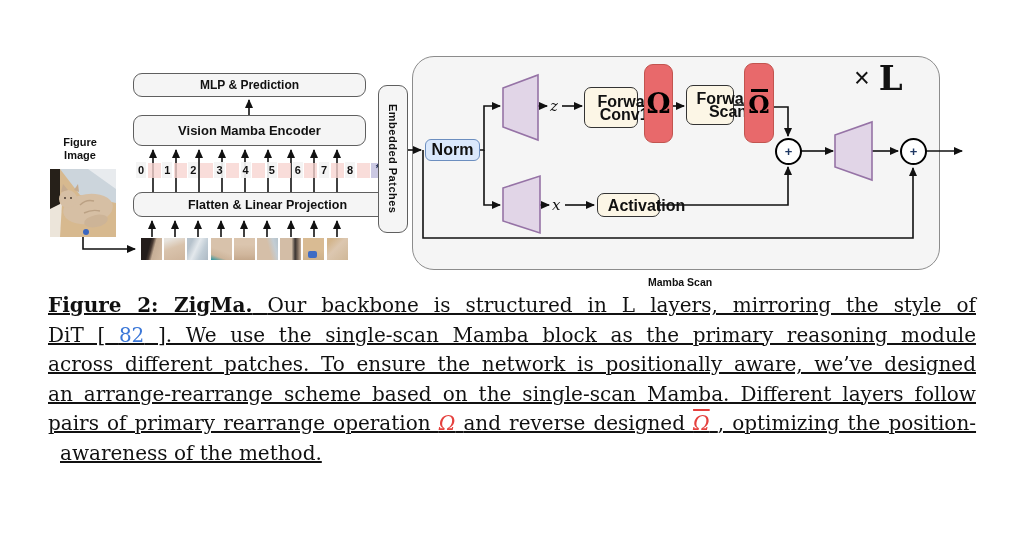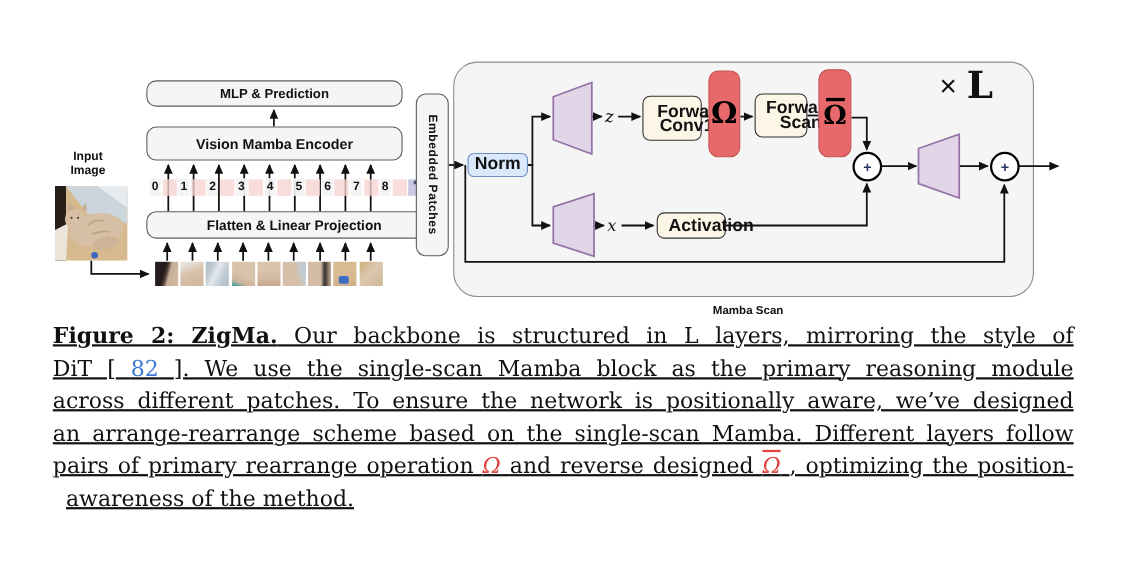--- a/index.html
+++ b/index.html
@@ -133,21 +133,21 @@
     </g>
 
     <g fill="#e1d5e7" stroke="#9673a6" stroke-width="1.6">
       <polygon points="503,88 538,75 538,140 503,127"></polygon>
       <polygon points="503,188 540,176 540,233 503,221"></polygon>
       <polygon points="835,135 872,122 872,180 835,167"></polygon>
     </g>
   </svg>
 
   <div class="abs lbl2" style="left:46px;top:136px;width:68px;">
-    <span>Input</span>
+    <span>Figure</span>
     <span>Image</span>
   </div>
 
   <svg class="abs" style="left:50px;top:169px;z-index:2;" width="66" height="68" viewBox="0 0 66 68">
     <rect x="0" y="0" width="66" height="68" fill="#d7b98f"></rect>
     <polygon points="10,0 66,0 66,34 30,26" fill="#ccd5dc"></polygon>
     <polygon points="38,0 66,0 66,20" fill="#e8ebee"></polygon>
     <rect x="0" y="0" width="10" height="68" fill="#262019"></rect>
     <polygon points="0,40 12,34 10,68 0,68" fill="#ece5da"></polygon>
     <ellipse cx="38" cy="40" rx="25" ry="15" fill="#d6bfa4" transform="rotate(-8 38 40)"></ellipse>

